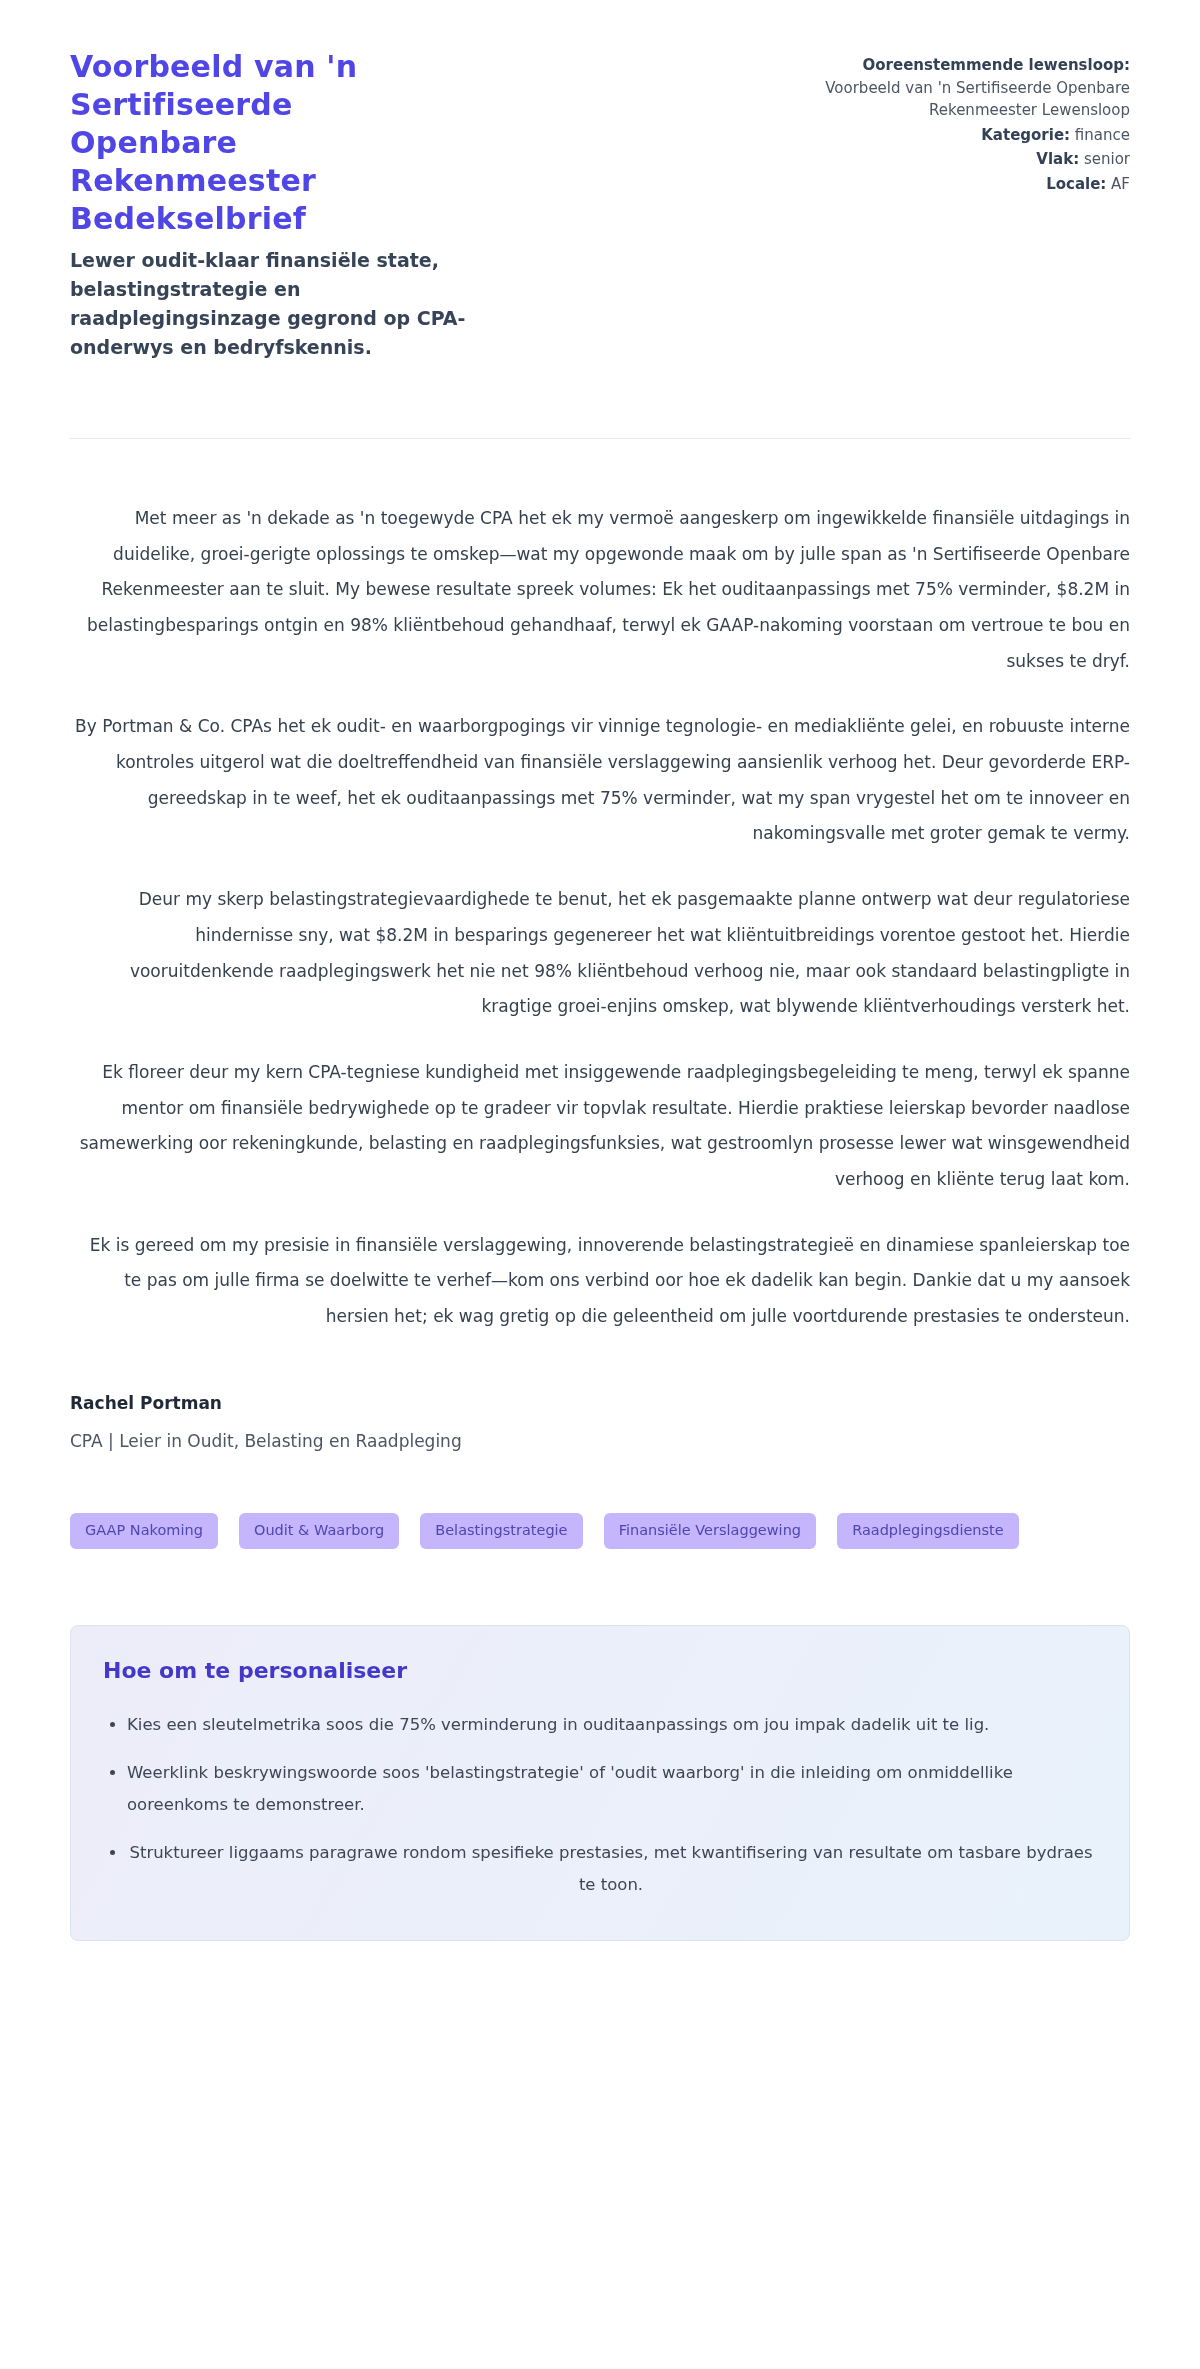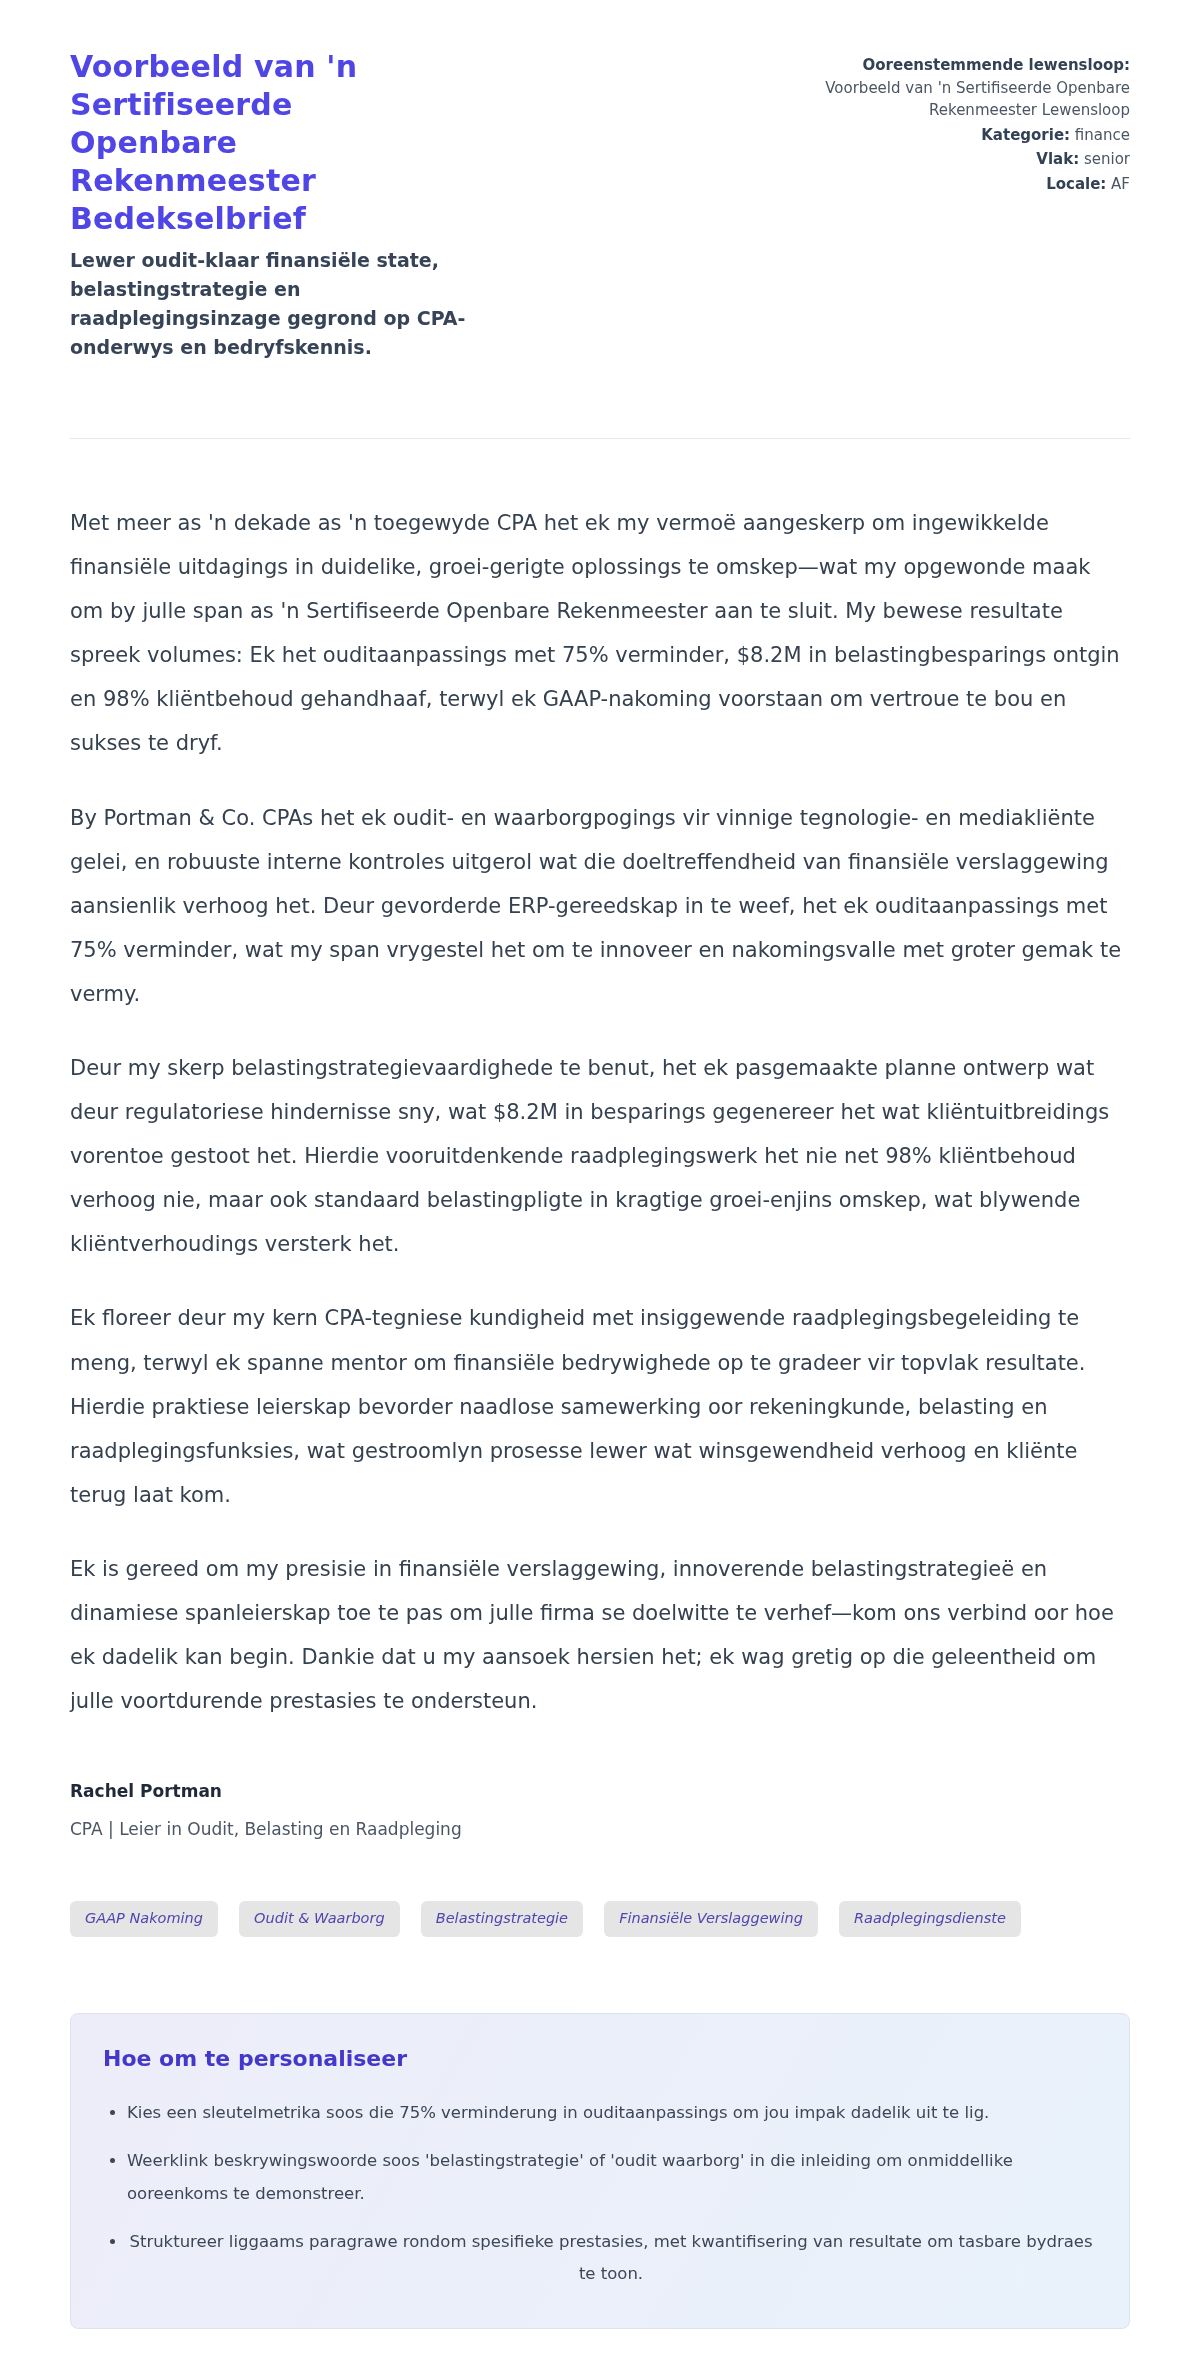--- a/index.html
+++ b/index.html
@@ -55,50 +55,50 @@
   
   .letter { margin-top: 62px; }
   .greeting {
     color: #4f46e5;
     font-weight: bold;
     font-size: 17px;
     margin: 0 0 32px 0;
   }
   .letter p.body-paragraph {
     margin: 0 0 30px 0;
-    font-size: 21px;
+    font-size: 17px;
     line-height: 2.1;
     color: #35414f;
     max-width: 1060px;
+    text-align: right;
   }
   .signature { margin-top: 58px; }
   .signature-name {
     font-weight: bold;
     font-size: 17px;
     color: #1f2937;
     margin: 0 0 18px 0;
   }
   .signature-role {
     font-size: 17px;
     color: #4b5563;
     margin: 0;
   }
 
   
   .tags { margin-top: 62px; }
   .tag-chip {
     display: inline-block;
-    background: #e5e5e5;
+    background: #c4b5fd;
     color: #4f46b0;
     font-size: 14.5px;
     padding: 10px 15px;
     border-radius: 6px;
     margin: 0 16px 18px 0;
     line-height: 1.1;
-    font-style: italic;
   }
 
   
   .tips-box {
     margin-top: 58px;
     background: linear-gradient(120deg, #ededf9 0%, #e9f2fb 100%);
     border: 1px solid #dde3ee;
     border-radius: 8px;
     padding: 32px 34px 38px 32px;
   }

